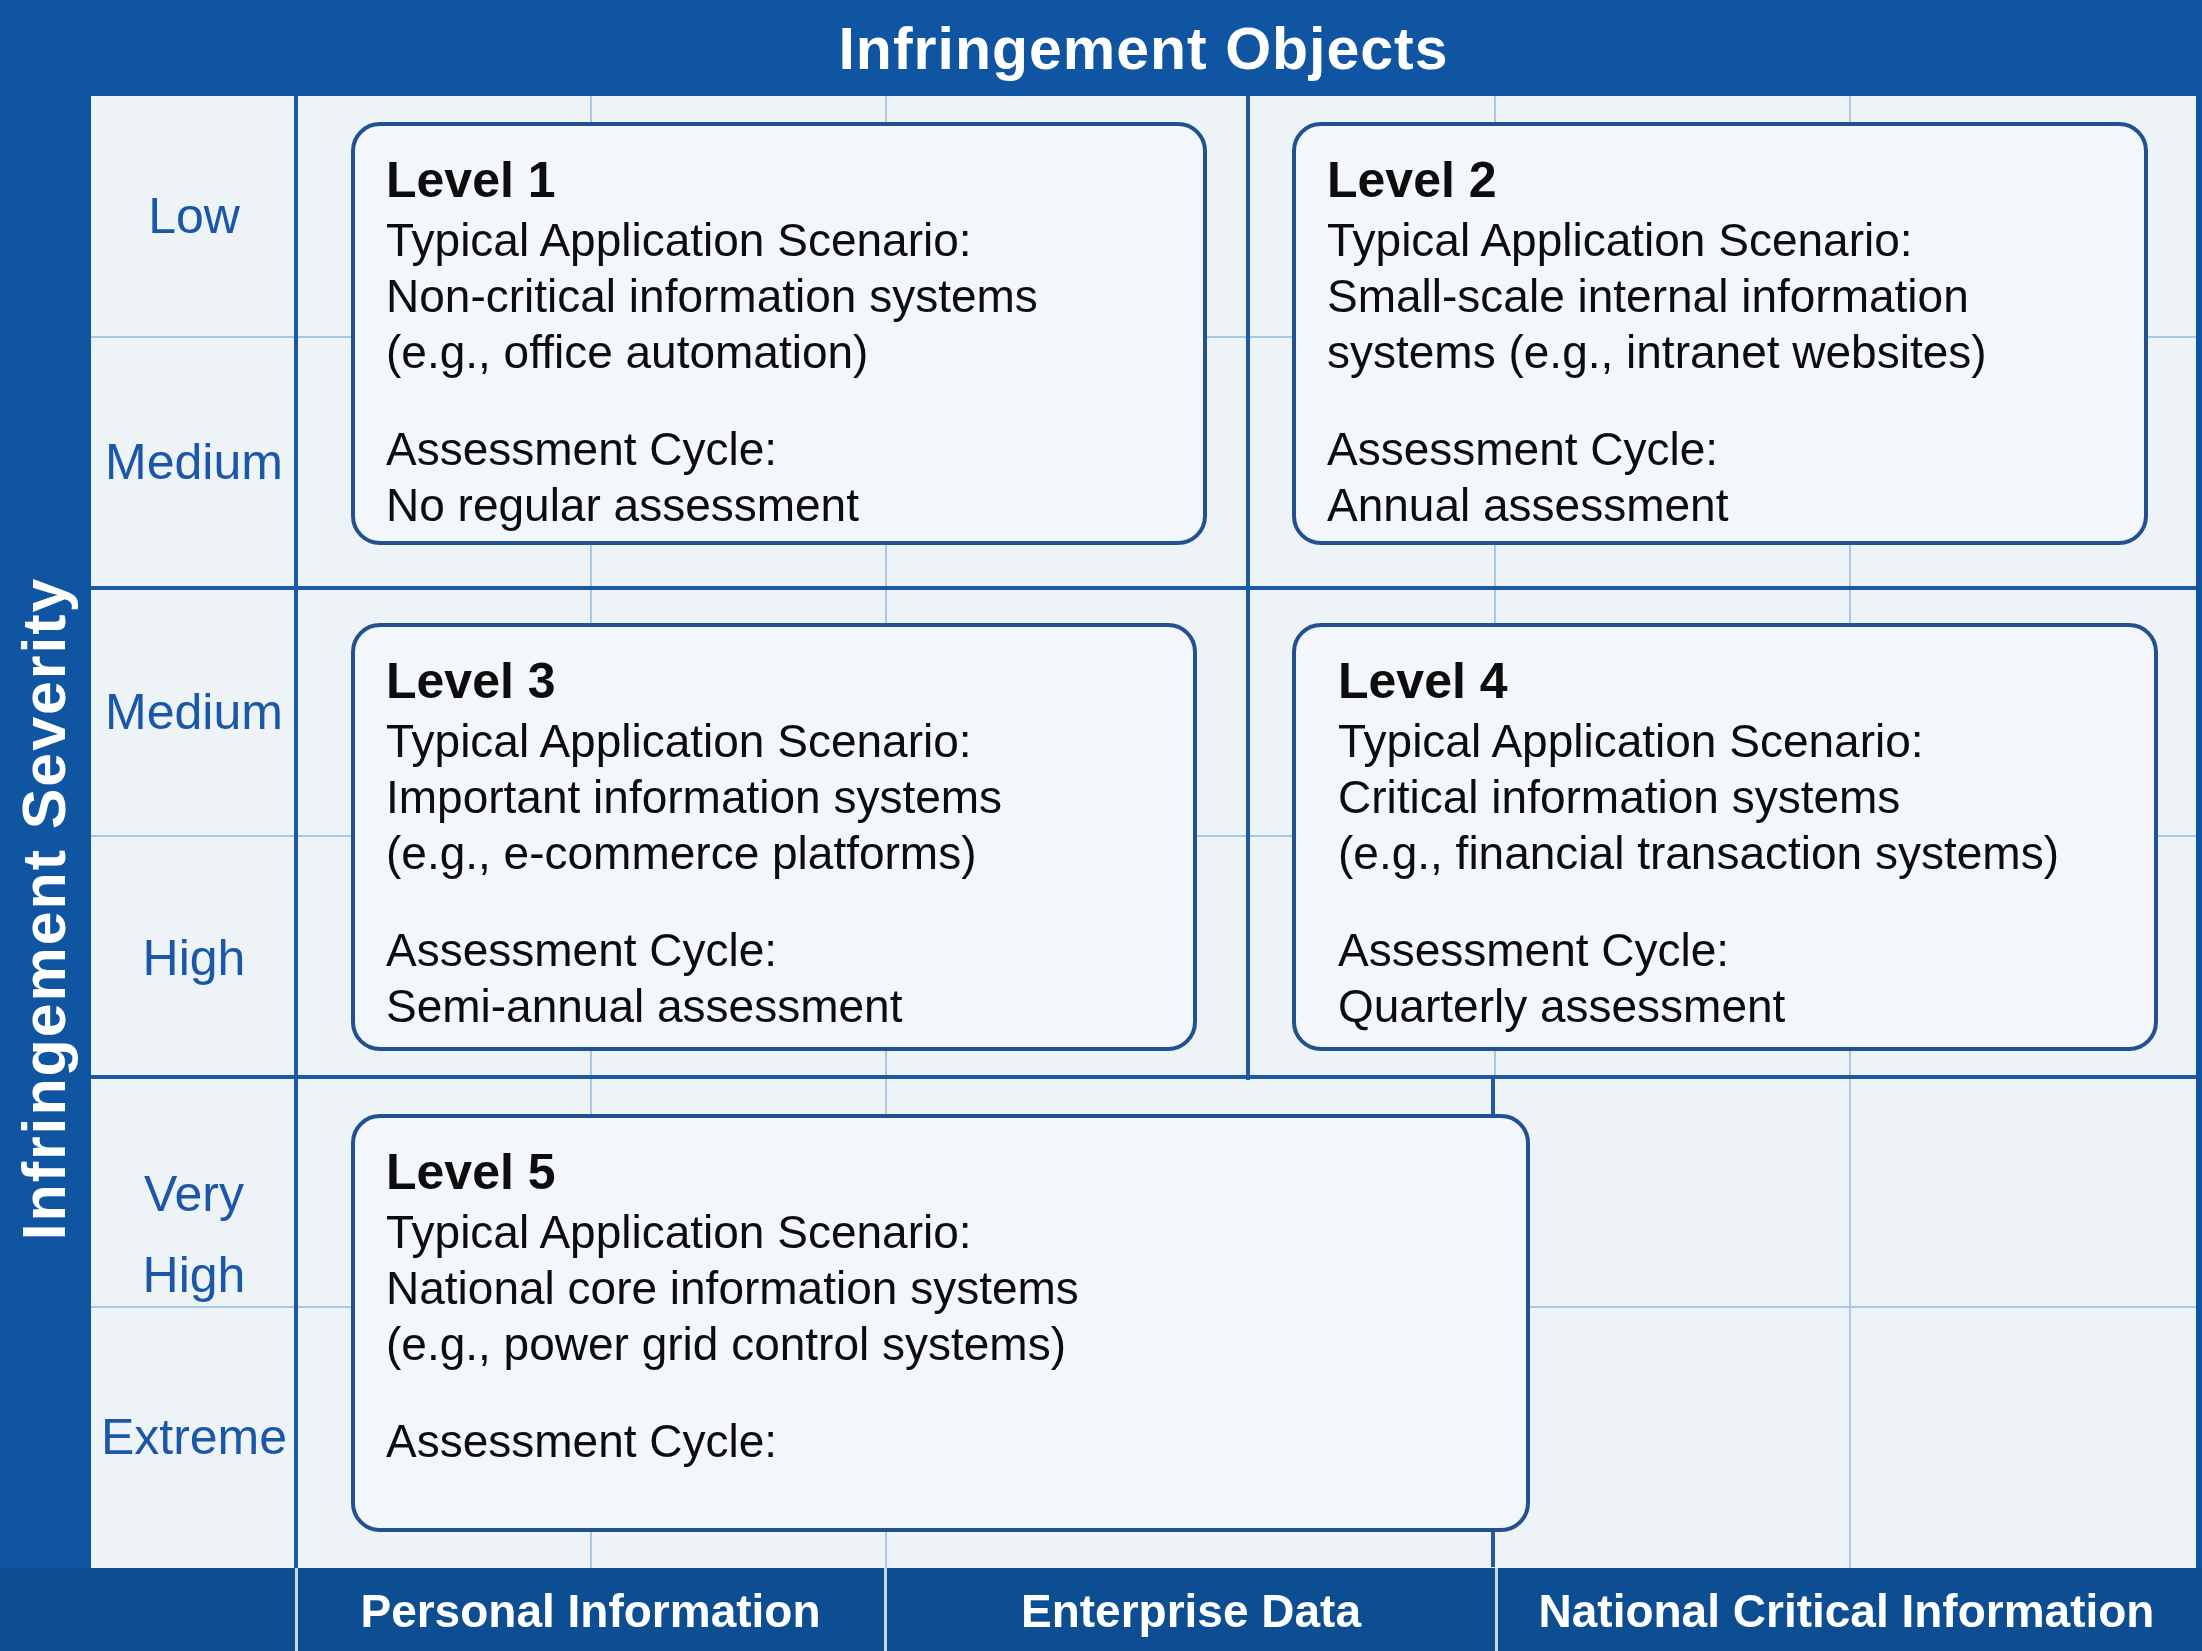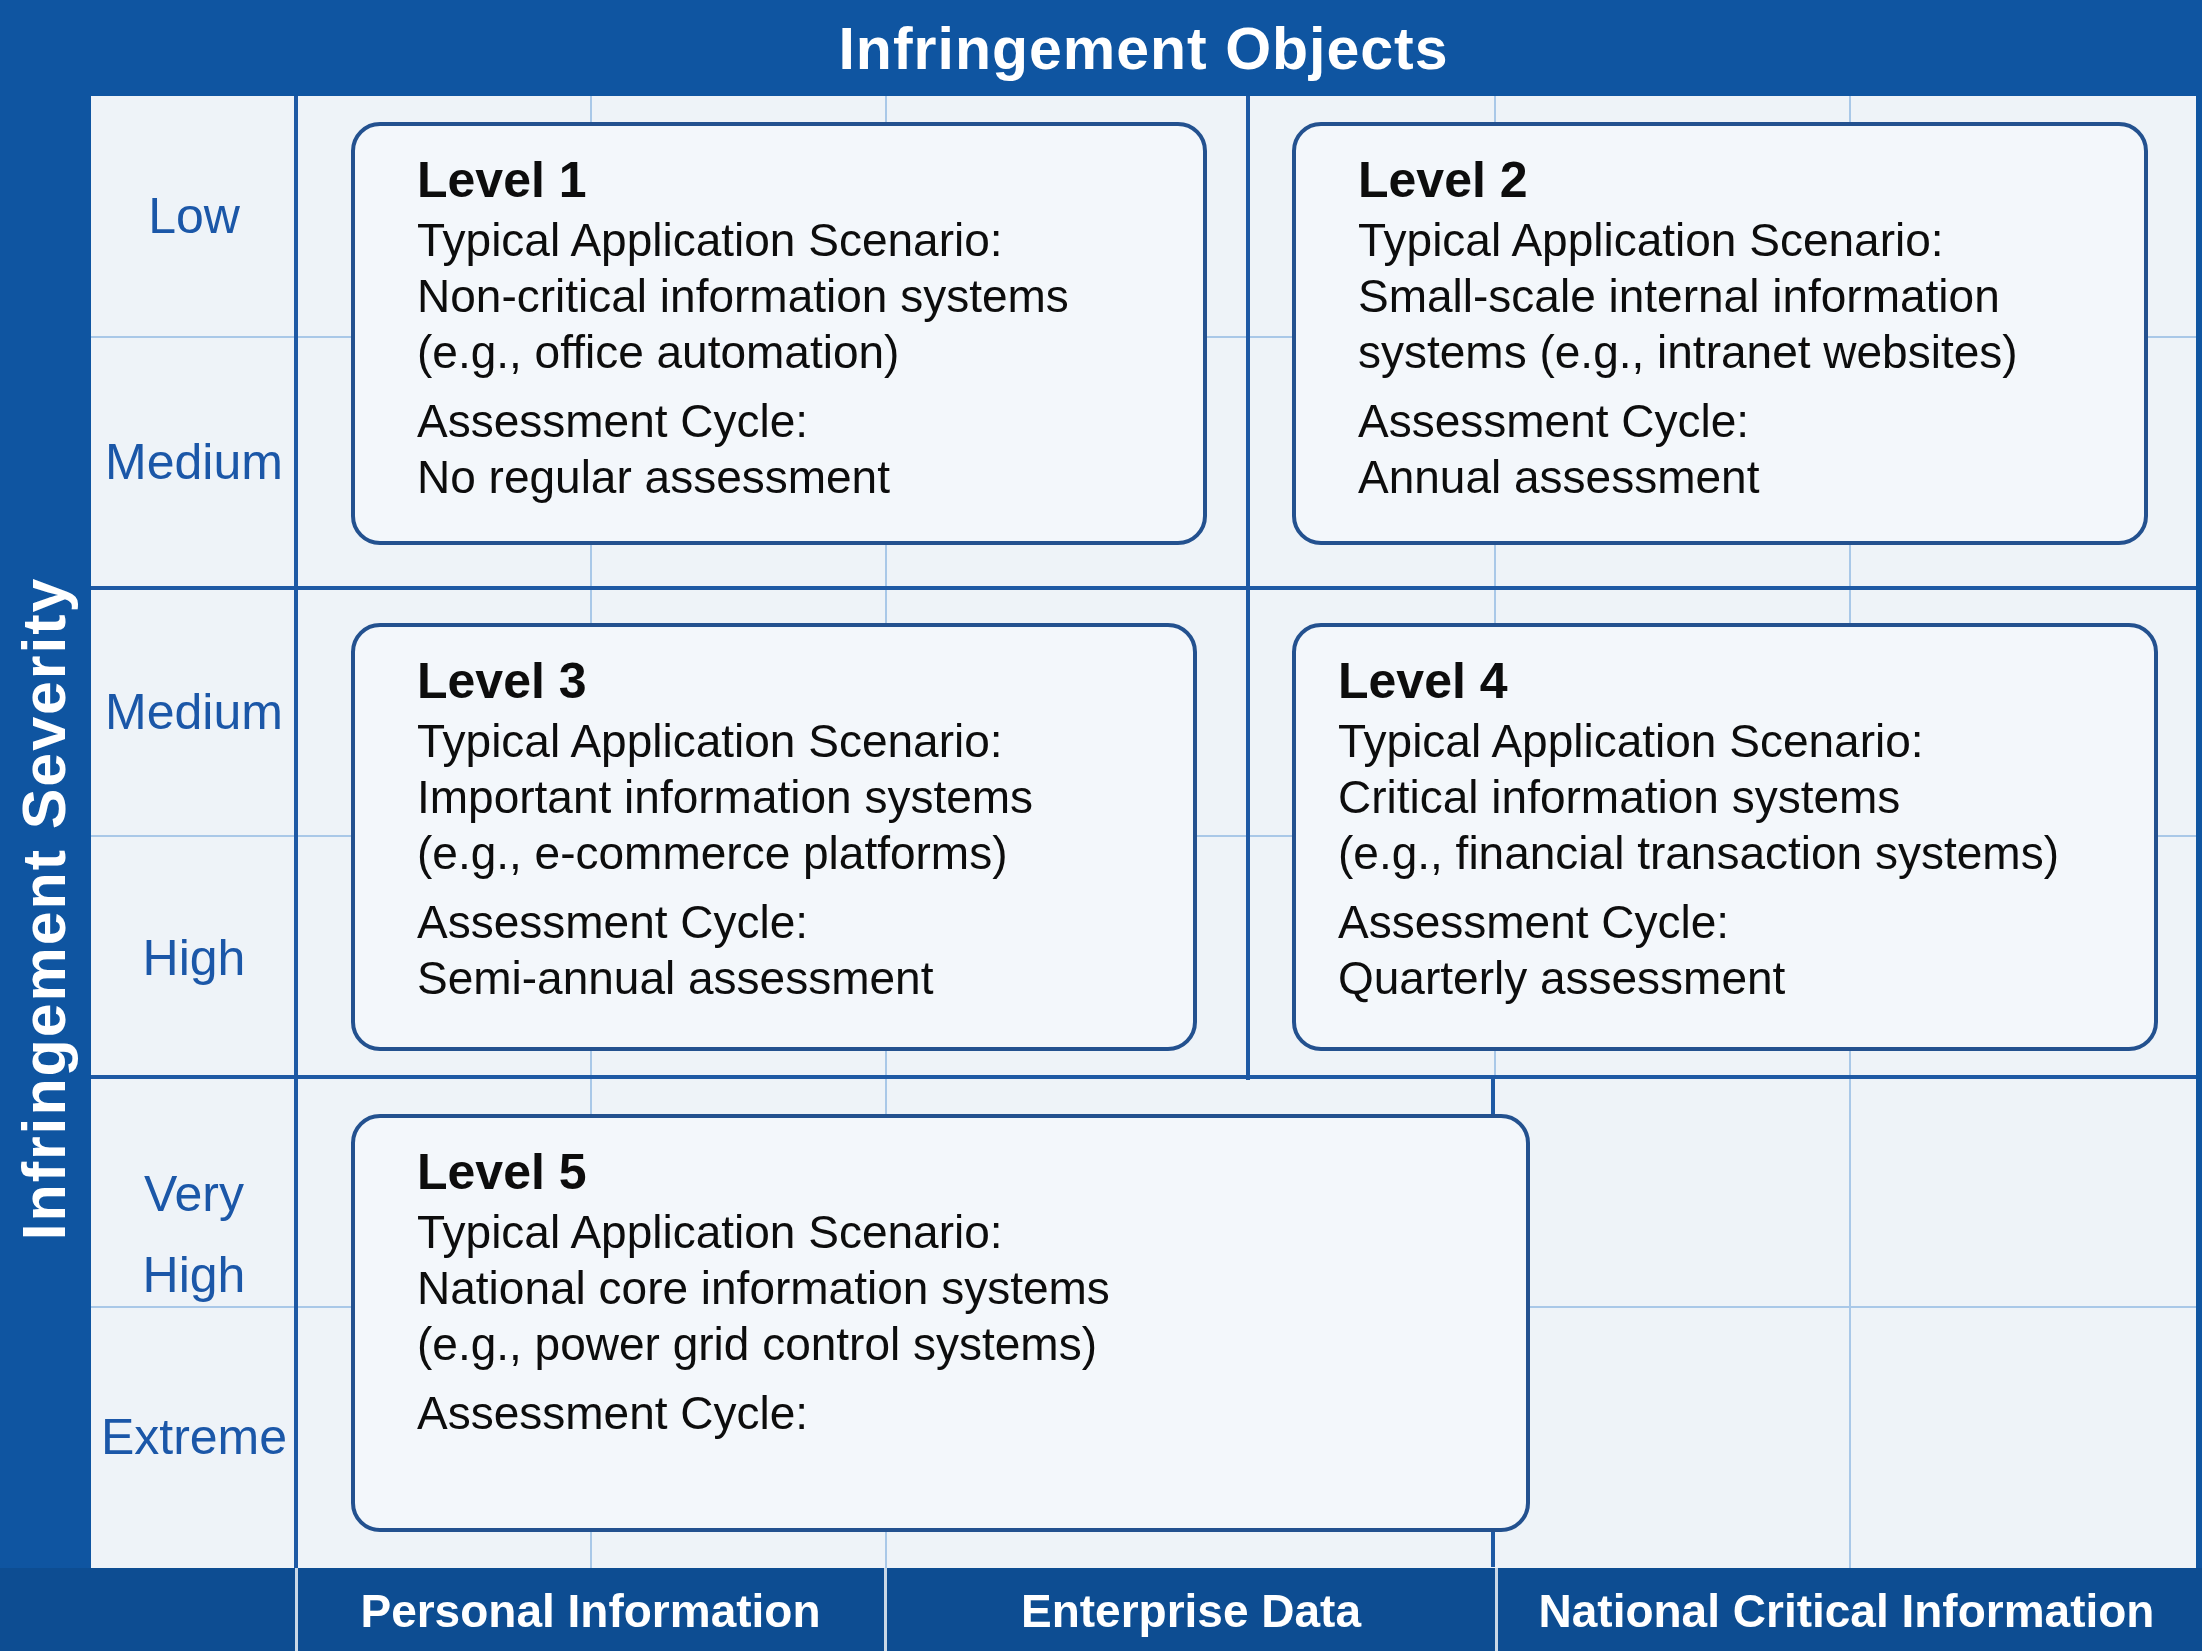--- a/index.html
+++ b/index.html
@@ -29,25 +29,25 @@
   }
   
   .sev{
     position:absolute;left:91px;width:206px;transform:translateY(-50%);
     text-align:center;color:#1b57a8;font-size:50px;line-height:1.62;
   }
   
   .card{
     position:absolute;box-sizing:border-box;
     background:#f3f7fb;border:4.8px solid #23518f;border-radius:29px;
-    padding:23px 17px 0 62px;color:#0d0d0d;
+    padding:23px 17px 0 31px;color:#0d0d0d;
   }
   .card-title{font-size:50px;font-weight:bold;line-height:63px;}
   .tline{font-size:46px;line-height:56px;white-space:nowrap;}
-  .gap{margin-top:13px;}
+  .gap{margin-top:41px;}
   
   .xlabel{
     position:absolute;top:1568px;height:60px;line-height:86px;
     text-align:center;color:#ffffff;font-weight:bold;font-size:46px;
   }
   .btick{position:absolute;top:1568px;width:2.9px;height:84px;background:rgba(255,255,255,0.78);}
 </style>
 </head>
 <body>
 

